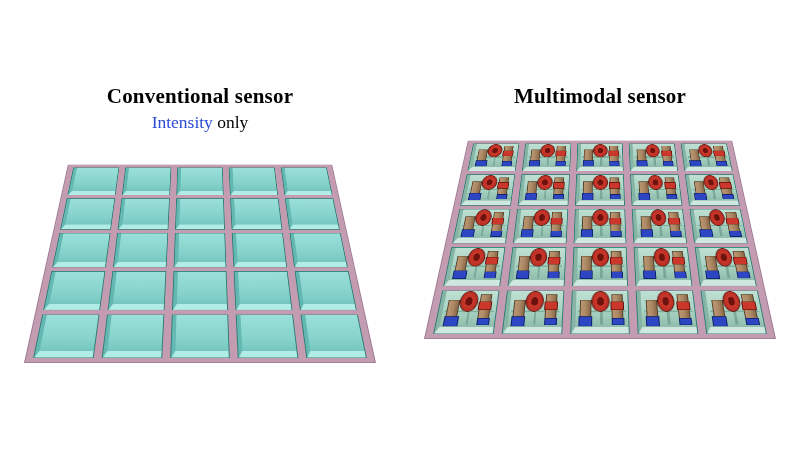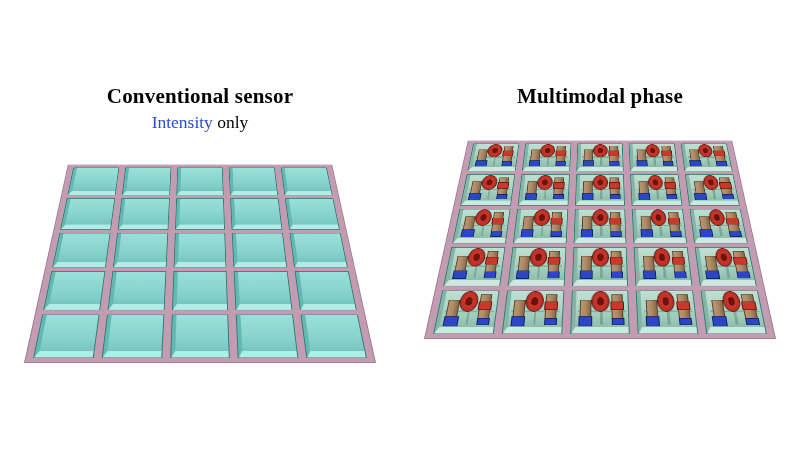--- a/index.html
+++ b/index.html
@@ -102,21 +102,21 @@
           <div class="tile"></div>
           <div class="tile"></div>
           <div class="tile"></div>
           <div class="tile"></div>
           <div class="tile"></div>
         </div>
     </div>
   </section>
 
   <section class="panel">
-    <h2 class="panel-title">Multimodal phase</h2>
+    <h2 class="panel-title">Multimodal sensor</h2>
     <div class="scene">
       <div class="plane" style="grid-template-columns: repeat(5, 1fr); grid-template-rows: repeat(5, 1fr);">
           <div class="tile multimodal">
             <span class="trace th"></span>
             <span class="trace tv"></span>
             <span class="slab left"></span>
             <span class="slab right"></span>
             <span class="block blue"></span>
             <span class="block blue2"></span>
             <span class="block red"></span>

